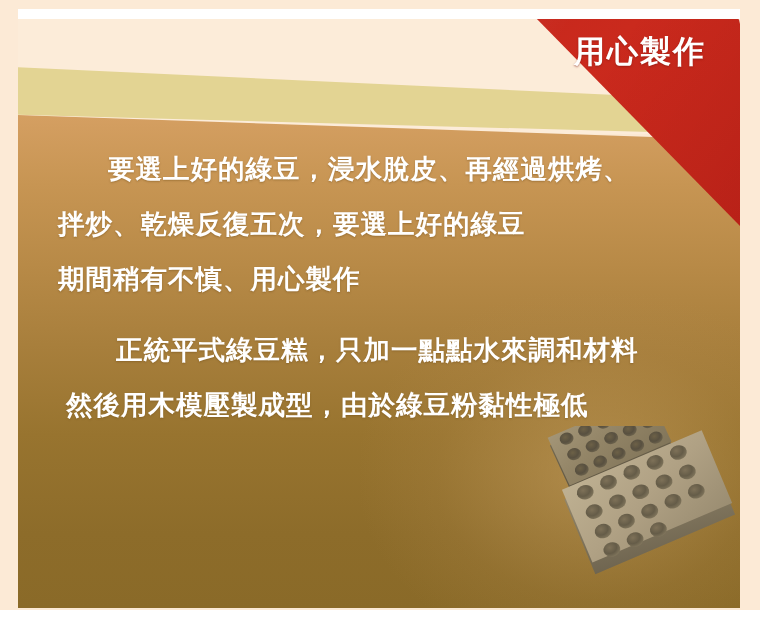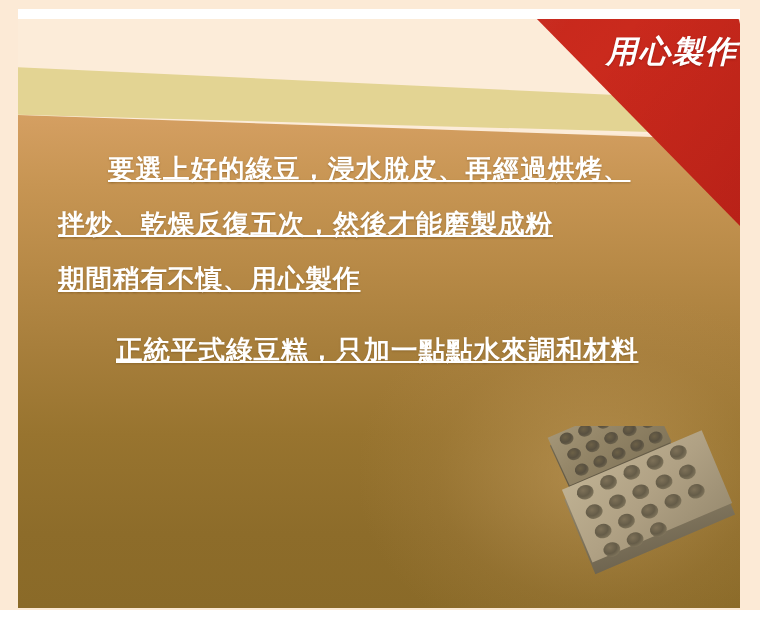--- a/index.html
+++ b/index.html
@@ -120,47 +120,46 @@
     inset: 0;
     background: linear-gradient(120deg,
         rgba(255,255,255,0.10) 0%,
         rgba(255,255,255,0.0) 35%,
         rgba(0,0,0,0.05) 100%);
     clip-path: polygon(35% 0%, 100% 0%, 100% 100%);
     border-top-right-radius: 10px;
   }
   #banner-label {
     position: absolute;
-    right: 2px;
+    right: 34px;
     top: 22px;
     color: #ffffff;
     font-size: 31px;
     font-weight: bold;
     letter-spacing: 2px;
     line-height: 1;
     white-space: nowrap;
     text-shadow: 0 1px 2px rgba(120,20,12,0.55);
-    font-style: italic;
   }
 
   
   #copy {
     position: absolute;
     left: 40px;
     top: 128px;
     width: 700px;
     z-index: 5;
     color: #ffffff;
     font-size: 26.5px;
     font-weight: bold;
     line-height: 55px;
     letter-spacing: 1px;
     text-shadow: 0 1px 2px rgba(110,75,25,0.45);
   }
-  #copy .para { margin: 0 0 16px 0; text-decoration: underline; }
+  #copy .para { margin: 0 0 16px 0; }
   #copy .para:last-child { margin-bottom: 0; margin-left: 8px; }
   #copy .line { white-space: nowrap; }
   #copy .line.indent { text-indent: 50px; }
 
   
   #mould-photo {
     position: absolute;
     left: 518px;
     top: 412px;
     width: 222px;
@@ -193,25 +192,26 @@
 
     <div id="corner-banner">
       <div class="tri"></div>
       <div class="tri-shade"></div>
       <div id="banner-label">用心製作</div>
     </div>
 
     <div id="copy">
       <div class="para">
         <div class="line indent">要選上好的綠豆，浸水脫皮、再經過烘烤、</div>
-        <div class="line">拌炒、乾燥反復五次，然後才能磨製成粉</div>
+        <div class="line">拌炒、乾燥反復五次，要選上好的綠豆</div>
         <div class="line">期間稍有不慎、用心製作</div>
       </div>
       <div class="para">
         <div class="line indent">正統平式綠豆糕，只加一點點水來調和材料</div>
+        <div class="line">然後用木模壓製成型，由於綠豆粉黏性極低</div>
       </div>
     </div>
 
     <div id="mould-photo">
       <svg viewBox="0 0 222 182" xmlns="http://www.w3.org/2000/svg" aria-hidden="true">
         <defs>
           <linearGradient id="woodA" x1="0" y1="0" x2="1" y2="1">
             <stop offset="0%" stop-color="#a89a7c"></stop>
             <stop offset="45%" stop-color="#938567"></stop>
             <stop offset="100%" stop-color="#7d7156"></stop>

